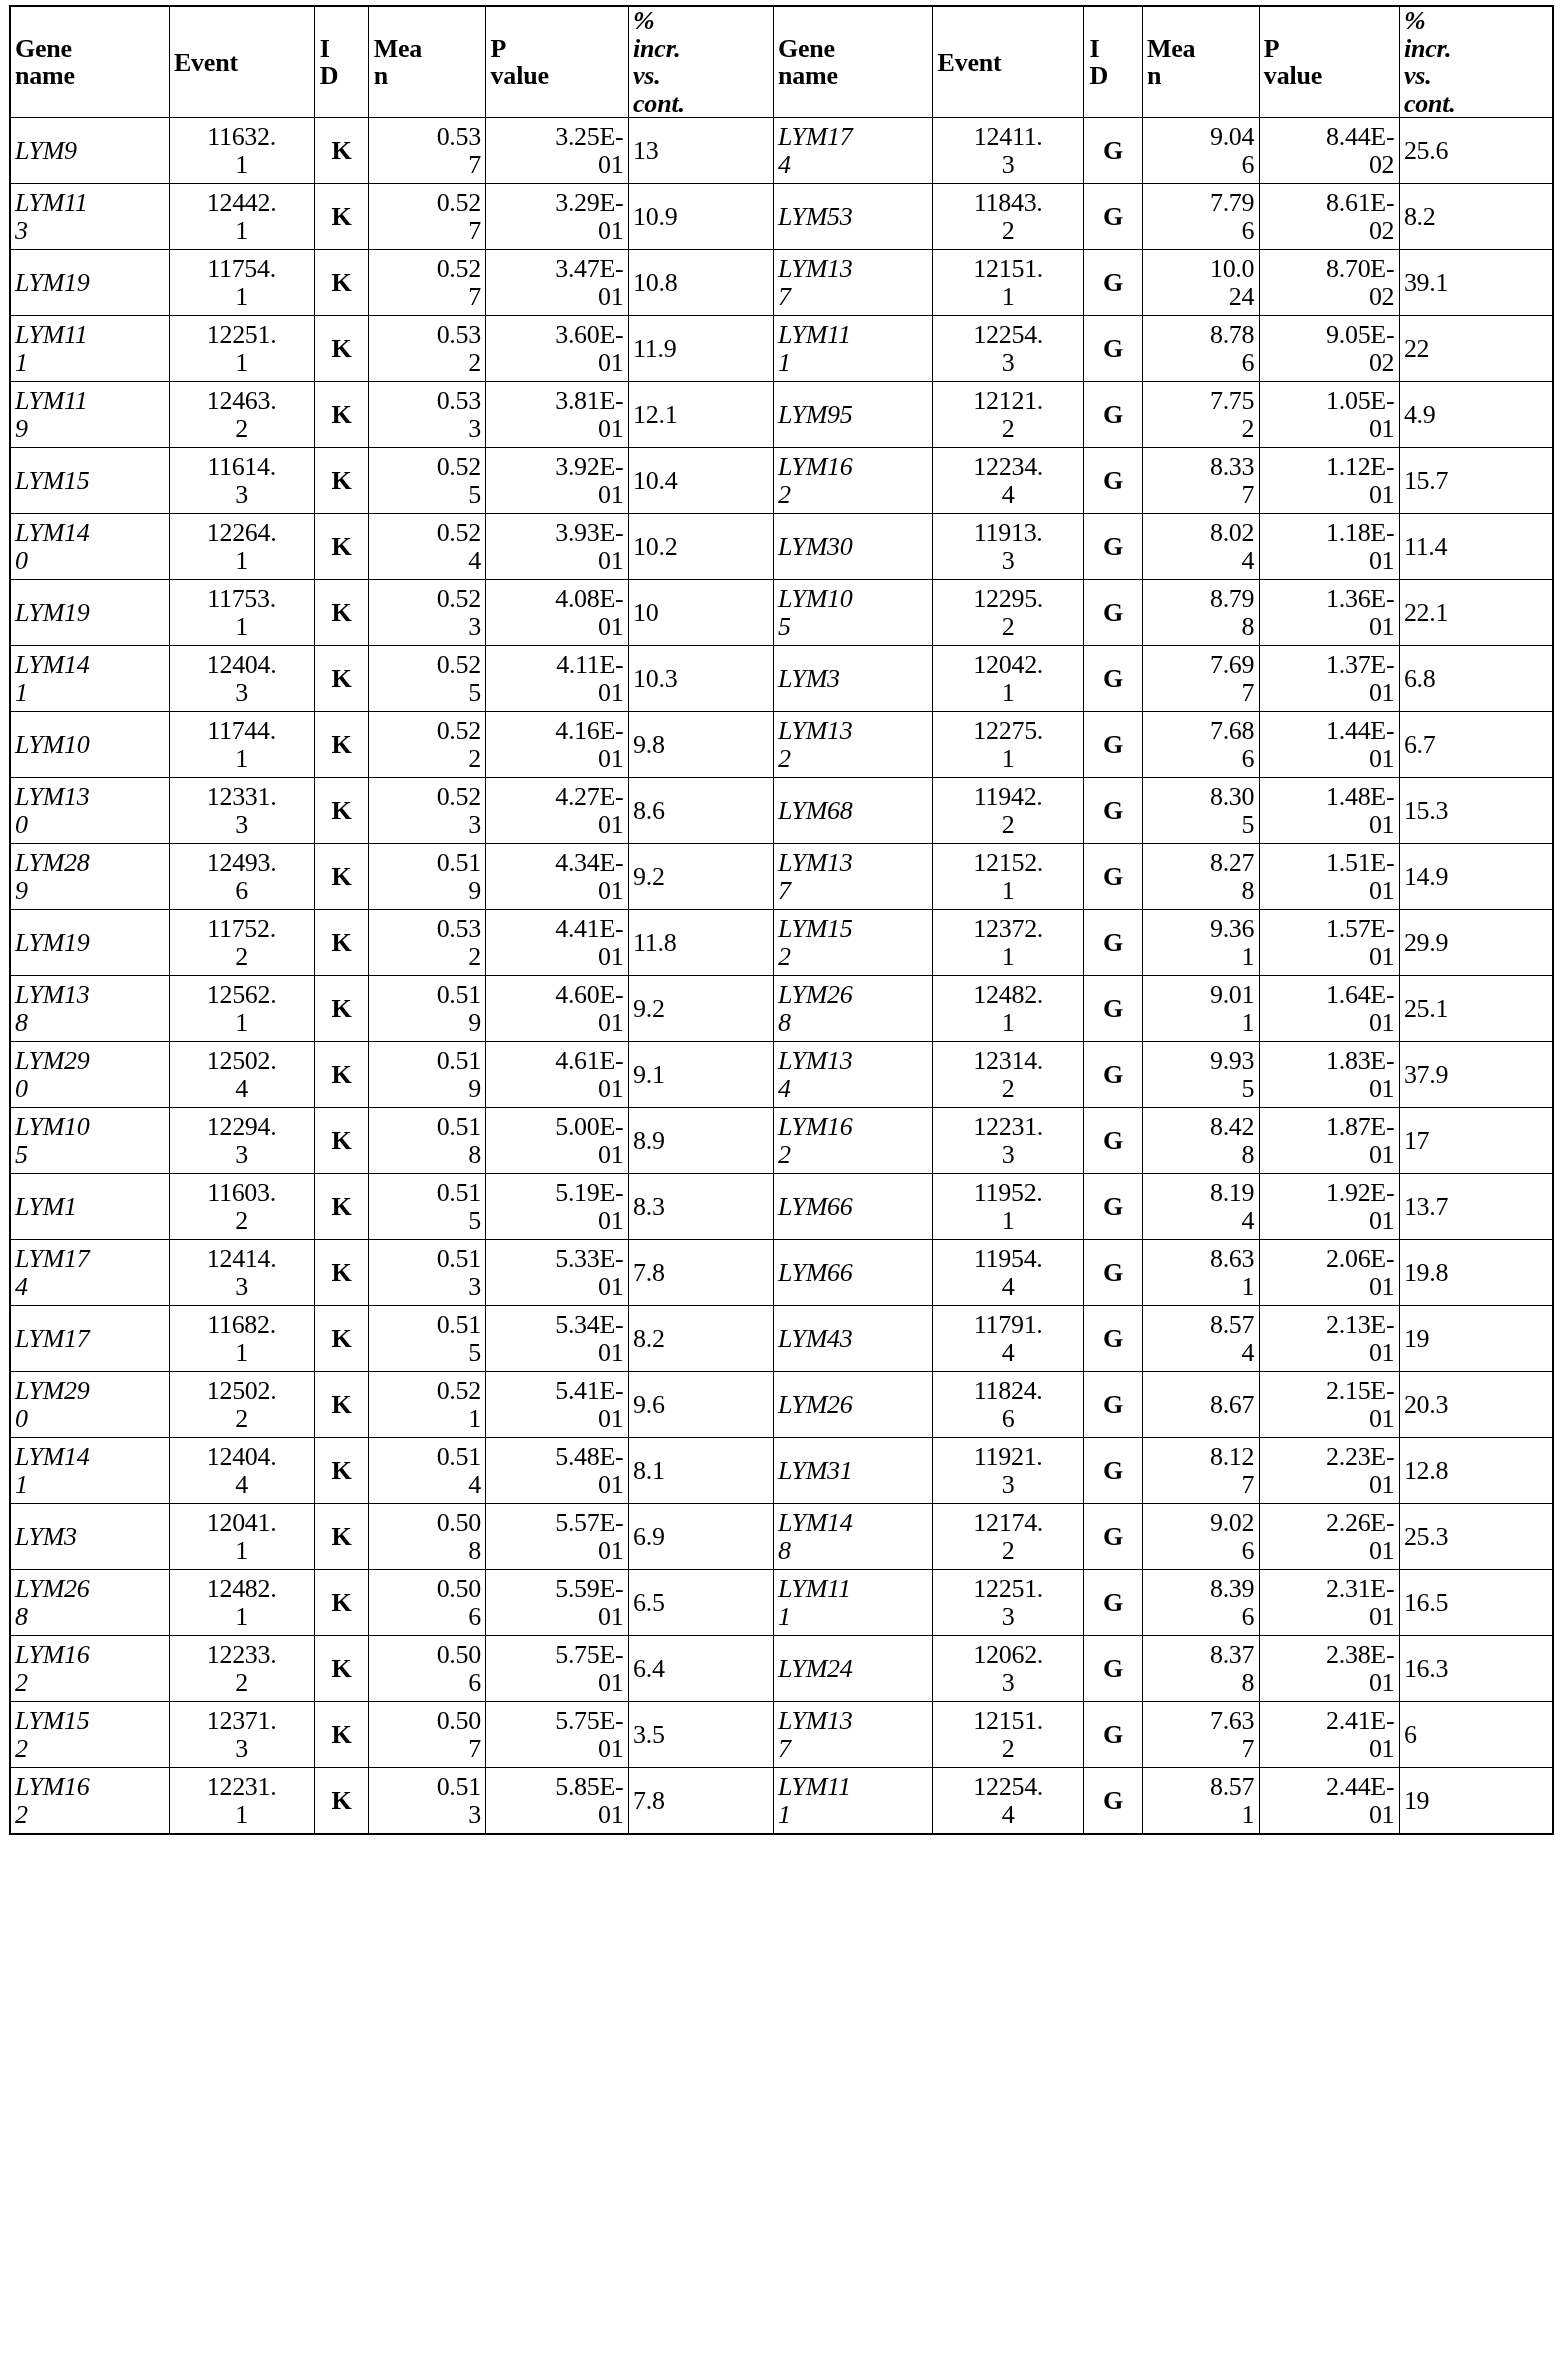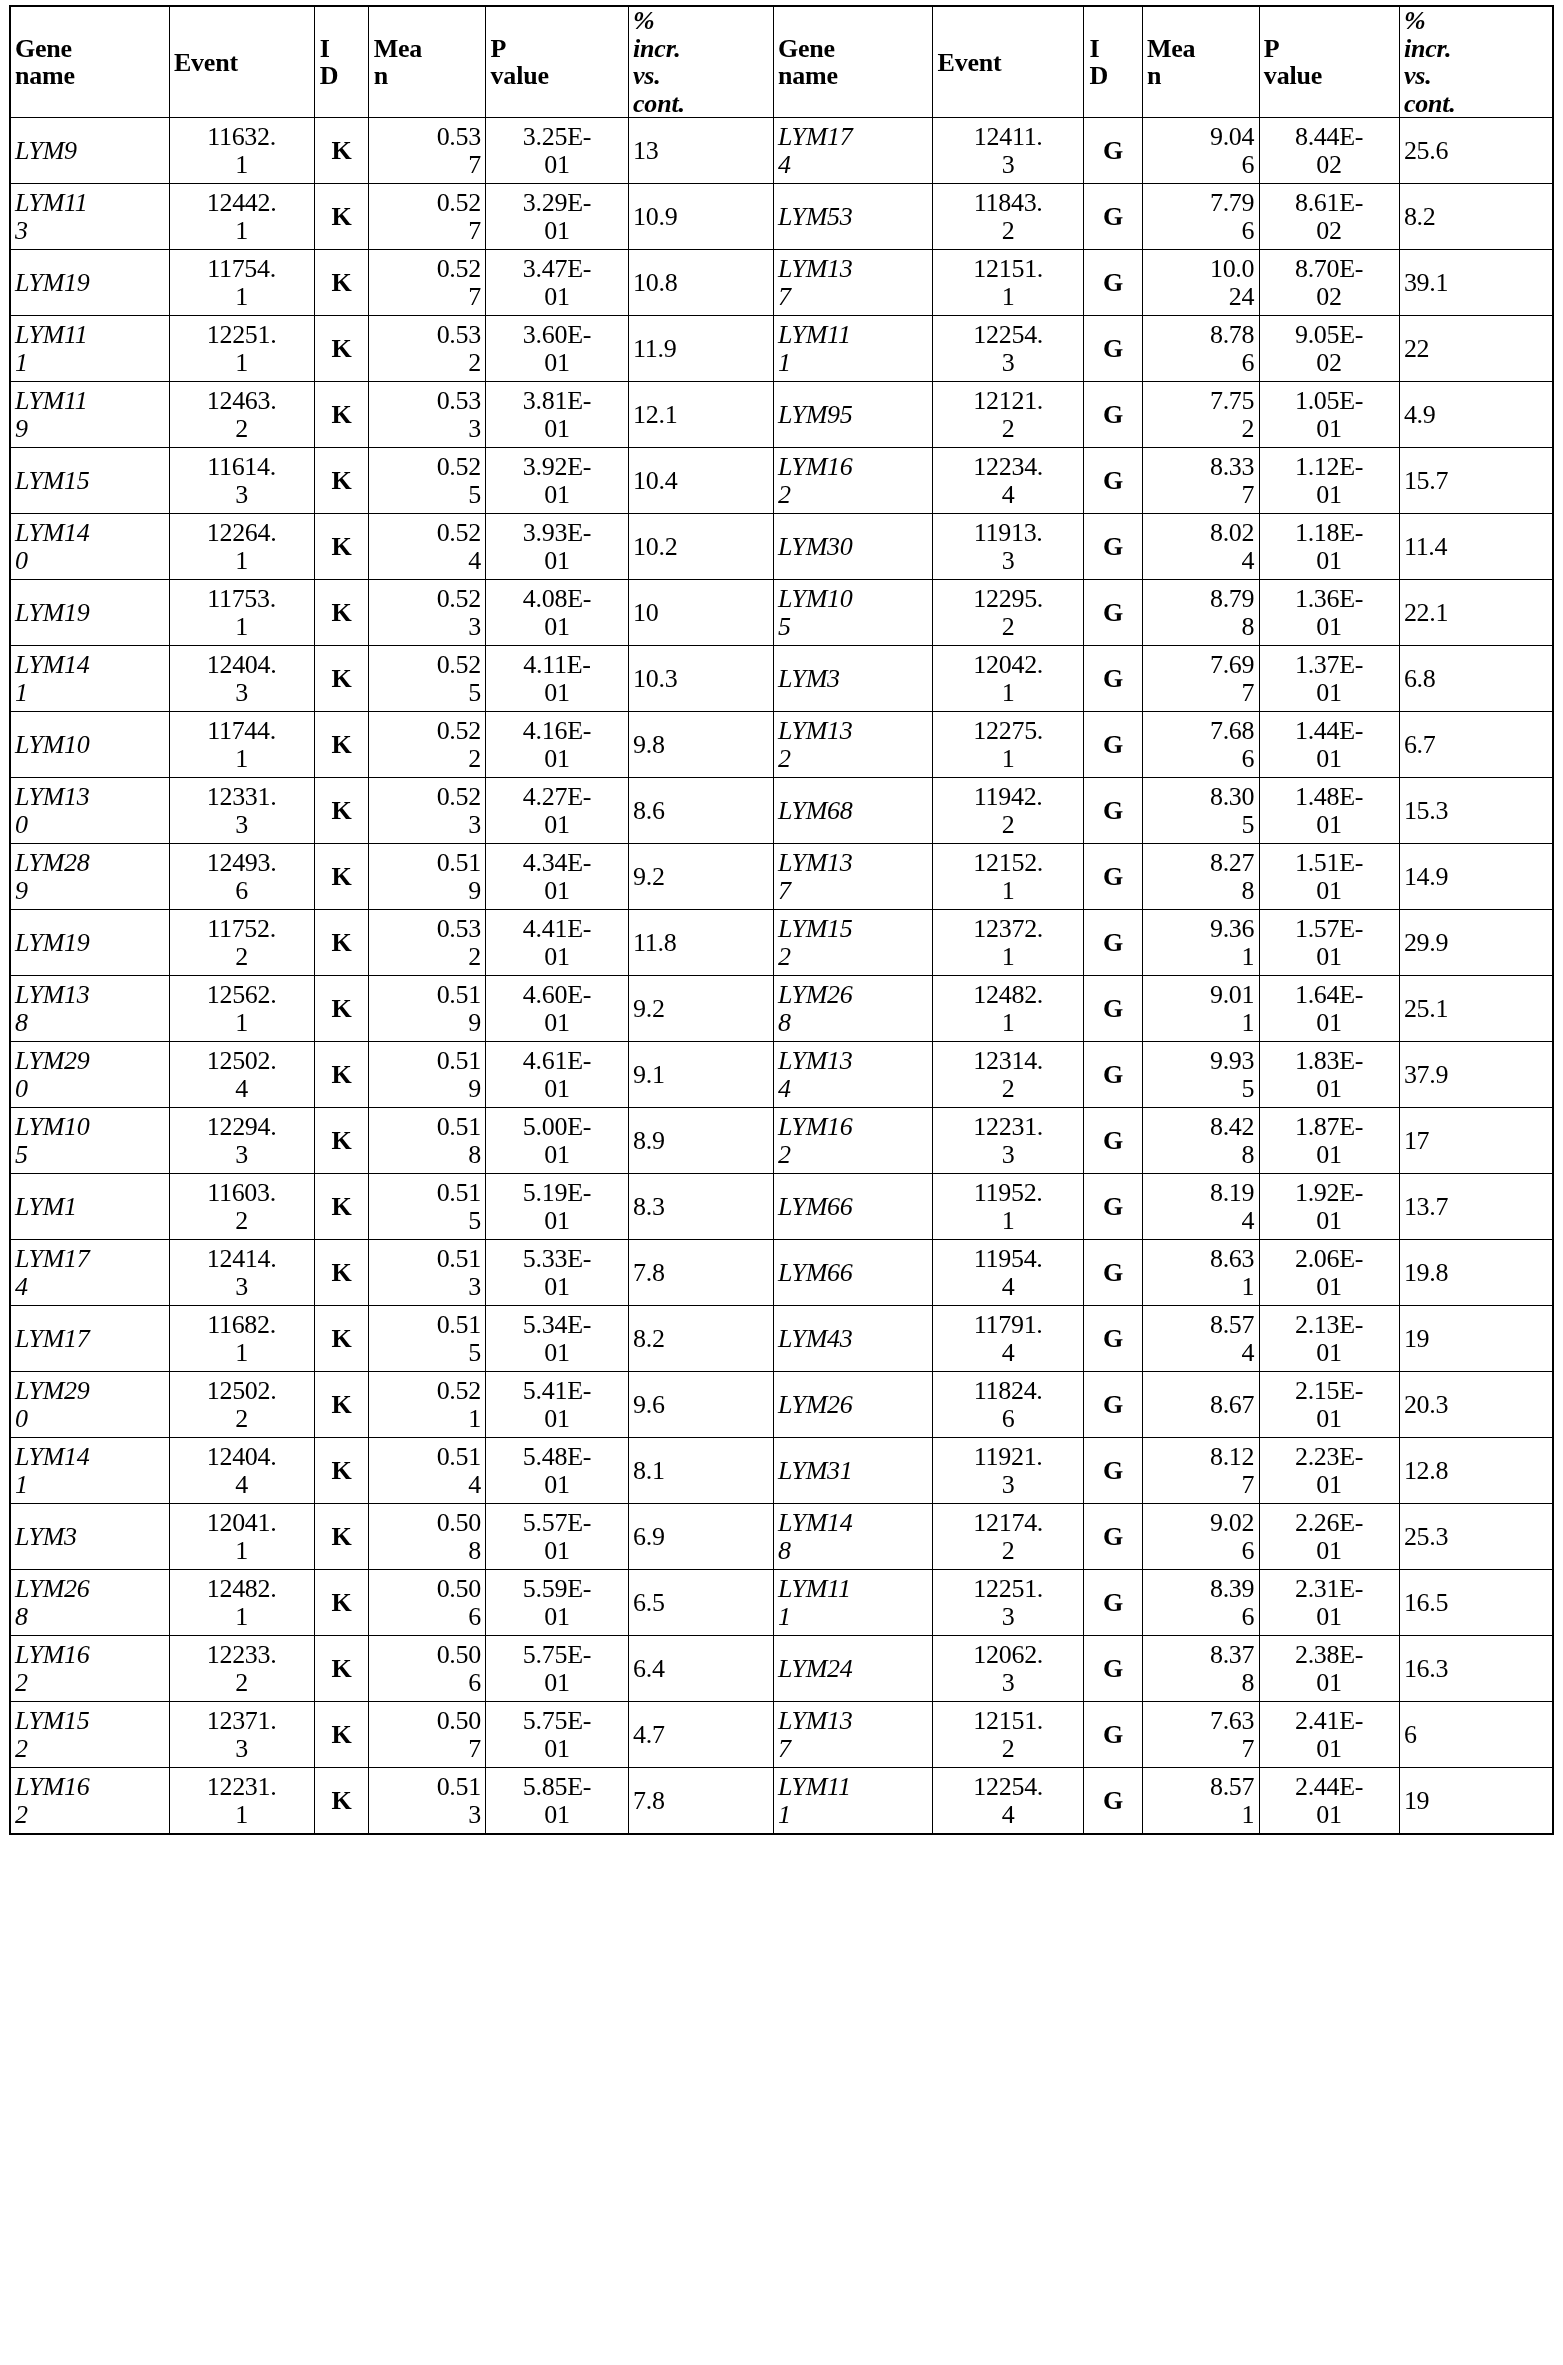--- a/index.html
+++ b/index.html
@@ -54,21 +54,21 @@
   tbody td{
     height:65px;
     font-size:27px;
     font-weight:normal;
     letter-spacing:-0.3px;
   }
   td.gene{ text-align:left;font-style:italic; }
   td.event{ text-align:center; }
   td.idc{ text-align:center; font-weight:bold; padding:0 1.7px; }
   td.mean{ text-align:right; }
-  td.pval{ text-align:center;margin-left:40px; }
+  td.pval{ text-align:right;margin-left:40px; }
   td.pct{ text-align:left; }
 
   
   col.c-gene{width:131px;}
   col.c-event{width:119px;}
   col.c-id{width:45px;}
   col.c-mean{width:96px;}
   col.c-pval{width:117px;}
   col.c-pct{width:119px;}
 
@@ -1256,21 +1256,21 @@
           </td>
           <td class="mean">
             <span class="wrapnum">0.50</span>
             <span class="wrapnum">7</span>
           </td>
           <td class="pval">
             <span class="wrapnum">5.75E-</span>
             <span class="wrapnum">01</span>
           </td>
           <td class="pct">
-            <span class="wrapnum">4.7</span>
+            <span class="wrapnum">3.5</span>
           </td>
           <td class="gene half-start">
             <span class="wrapnum">LYM13</span>
             <span class="wrapnum">7</span>
           </td>
           <td class="event">
             <span class="wrapnum">12151.</span>
             <span class="wrapnum">2</span>
           </td>
           <td class="idc">

